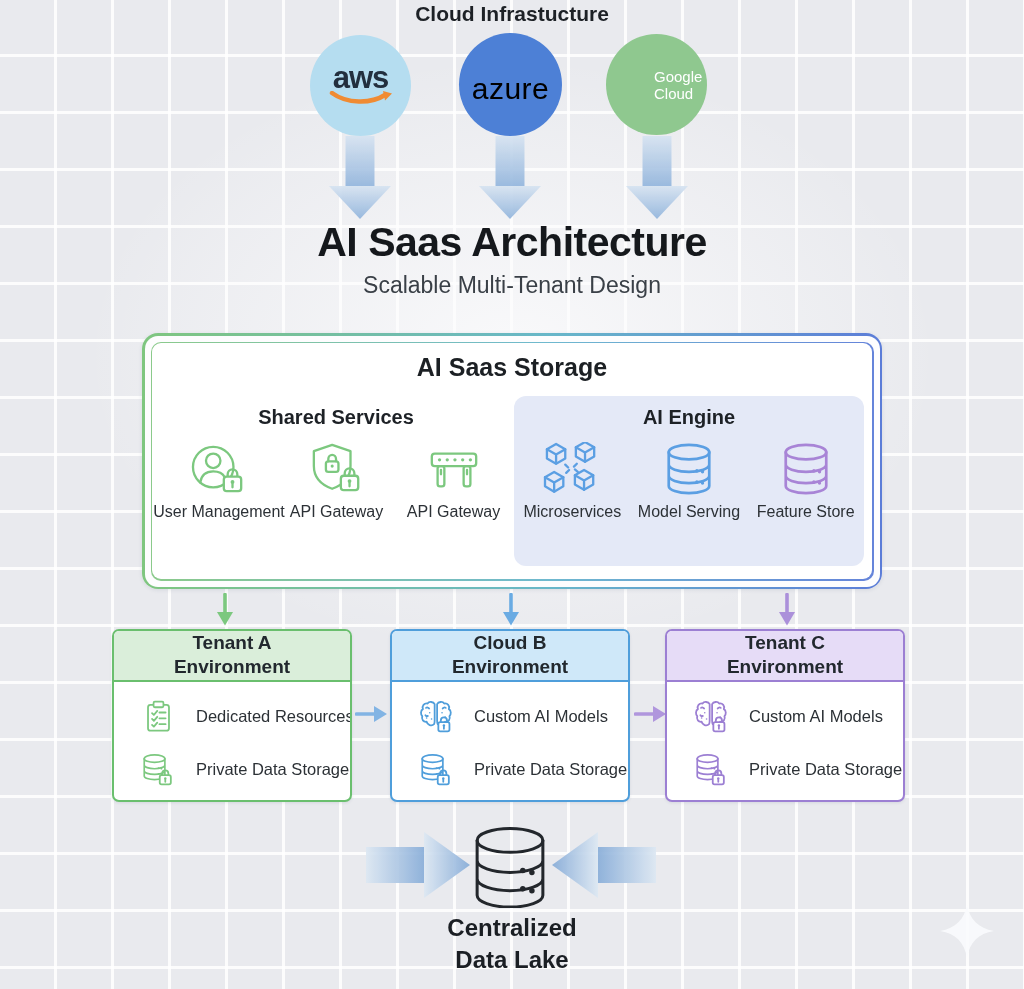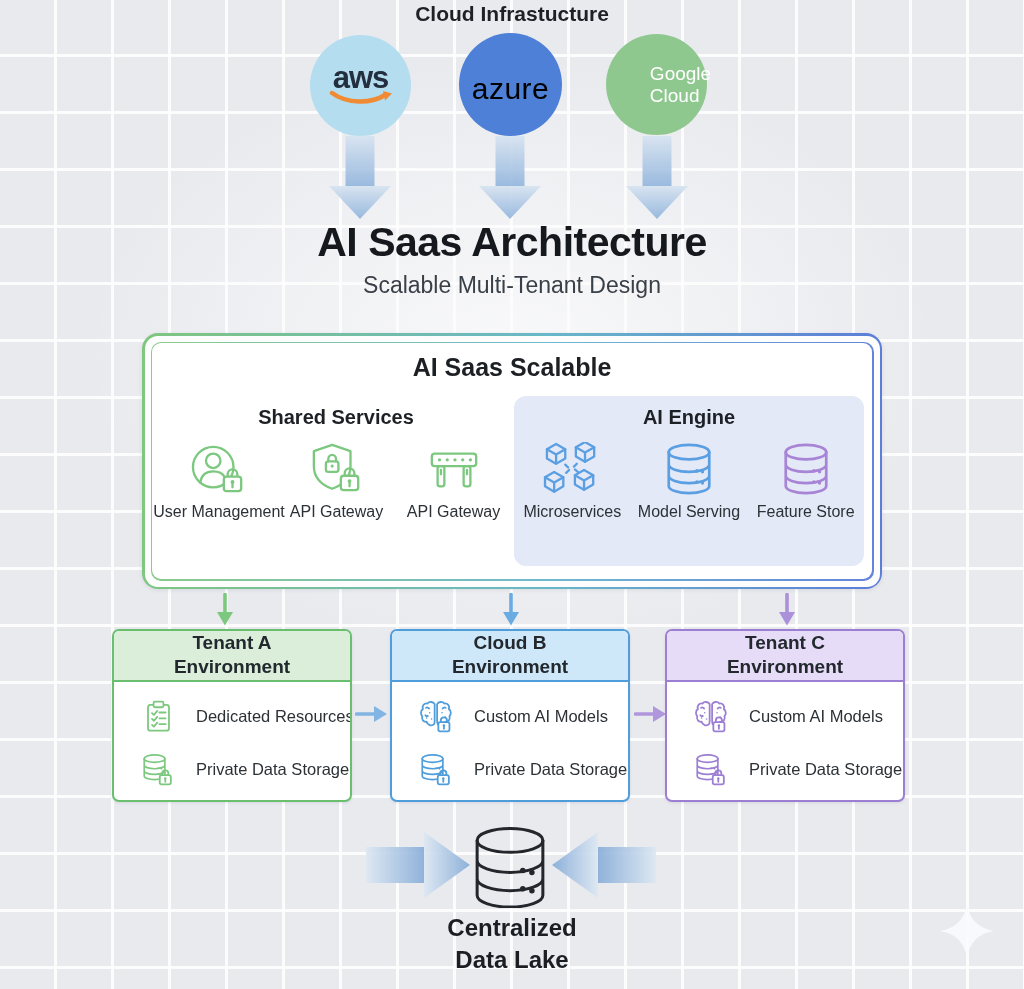--- a/index.html
+++ b/index.html
@@ -18,21 +18,21 @@
   .ctr{text-align:center;left:0;right:0;}
 
   .cloud-title{top:2px;font-size:21px;font-weight:700;color:#1d2126;}
 
   .circle{border-radius:50%;display:flex;flex-direction:column;align-items:center;justify-content:center;}
   .c-aws{left:310px;top:35px;width:101px;height:101px;background:#b5ddf0;}
   .c-azure{left:459px;top:33px;width:103px;height:103px;background:#4d80d6;}
   .c-gcp{left:606px;top:34px;width:101px;height:101px;background:#8fc88f;}
   .aws-text{font-size:31px;font-weight:700;color:#232f3e;letter-spacing:-1px;line-height:0.85;}
   .azure-text{font-size:30px;color:#000000;letter-spacing:0.5px;margin-top:9px;}
-  .gcp-text{font-size:19px;font-weight:500;color:#fff;padding-left:48px;}
+  .gcp-text{font-size:15px;font-weight:500;color:#fff;padding-left:48px;}
 
   .down-big{top:136px;width:62px;height:83px;opacity:0.9;}
   .main-title{top:219px;font-size:41px;font-weight:700;color:#15181c;letter-spacing:-0.5px;}
   .main-sub{top:272px;font-size:23px;color:#3a4047;}
 
   .plat-outer{left:142px;top:333px;width:740px;height:256px;border-radius:16px;padding:2.5px;box-sizing:border-box;
     background:linear-gradient(90deg,#7fc67f,#68b7c9 55%,#5c7dd8);box-shadow:0 1px 4px rgba(40,60,90,0.10);}
   .plat-mid{background:#fdfdfe;border-radius:13px;height:100%;box-sizing:border-box;padding:6px;}
   .plat-inner{background:linear-gradient(90deg,#8bca8b,#6fb9cf 55%,#6584da);border-radius:10px;height:100%;box-sizing:border-box;padding:1.5px;}
   .plat-content{background:#fff;border-radius:9px;height:100%;box-sizing:border-box;position:relative;}
@@ -143,21 +143,21 @@
       <polygon points="0,50 62,50 31,83" fill="url(#gDown)"></polygon>
   </svg>
 
   <div class="abs ctr main-title">AI Saas Architecture</div>
   <div class="abs ctr main-sub">Scalable Multi-Tenant Design</div>
 
   <div class="abs plat-outer">
     <div class="plat-mid">
         <div class="plat-inner">
           <div class="plat-content">
-      <div class="abs ctr plat-title">AI Saas Scalable</div>
+      <div class="abs ctr plat-title">AI Saas Storage</div>
 
       <div class="col col-shared">
         <div class="col-title">Shared Services</div>
         <div class="svc-row">
           <div class="svc">
             <svg class="stroked green" viewBox="0 0 60 56">
               <circle cx="24" cy="26" r="21"></circle>
               <circle cx="24" cy="19.5" r="7.5"></circle>
               <path d="M10.5 42 C12 33 18 30.5 24 30.5 C28 30.5 33.5 32 36 36.5"></path>
               <use href="#lock-badge" transform="translate(34,28)"></use>

